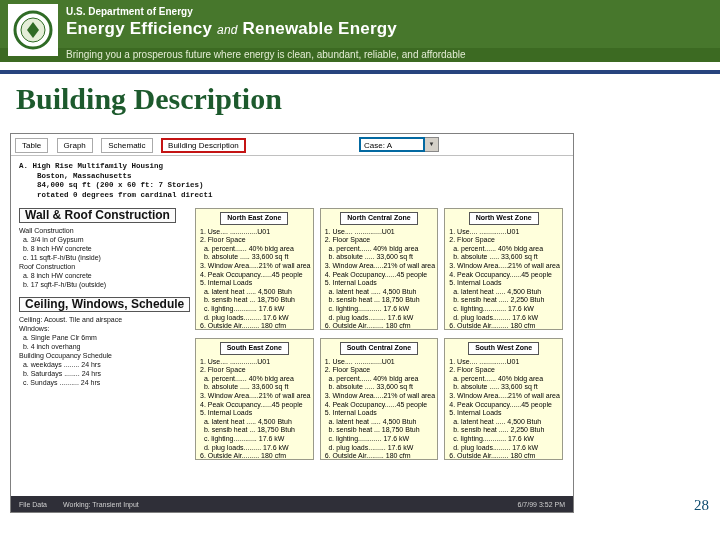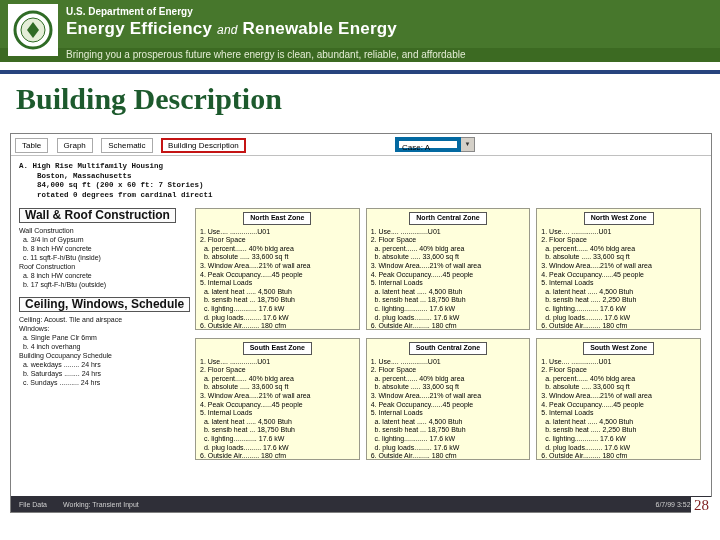--- a/index.html
+++ b/index.html
@@ -17,34 +17,34 @@
               display: flex; align-items: center; justify-content: center; z-index: 2; }
   .agency { position: absolute; left: 66px; top: 6px; color: #fff; font-size: 10px; font-weight: bold; }
   .program { position: absolute; left: 66px; top: 19px; color: #fff; font-size: 17px; font-weight: bold; letter-spacing: 0.2px; }
   .program .pa { font-size: 12px; font-weight: normal; font-style: italic; }
   .navy-rule { position: absolute; top: 70px; left: 0; width: 720px; height: 4px; background: #27447e; }
 
   
   .slide-title { position: absolute; top: 82px; left: 16px; font-family: "Liberation Serif", serif;
                  font-size: 30px; font-weight: bold; color: #1d5a2d; }
   .page-number { position: absolute; top: 497px; right: 8px; font-family: "Liberation Serif", serif;
-                 font-size: 15px; color: #7f1d1d; background: #fff; padding: 0 3px; z-index: 5; }
-
-  
-  .app-window { position: absolute; left: 10px; top: 133px; width: 702px; height: 380px;
+                 font-size: 15px; color: #0c4a6e; background: #fff; padding: 0 3px; z-index: 5; }
+
+  
+  .app-window { position: absolute; left: 10px; top: 133px; width: 564px; height: 380px;
                 border: 1px solid #808080; background: #be185d; }
 
   .tabbar { position: absolute; top: 0; left: 0; right: 0; height: 22px; background: #fff;
             border-bottom: 1px solid #c0c0c0; }
   .tab { position: relative; display: inline-block; margin: 3px 0 0 4px; padding: 2px 6px;
          font-size: 8px; font-family: inherit; background: #fff; border: 1px solid #aaa; cursor: pointer; }
   .tab.active { border: 2px solid #c41414; padding: 1px 5px; }
   .case-select { position: absolute; left: 348px; top: 3px; height: 15px; display: flex; }
-  .case-label { display: block; width: 66px; border: 4px solid #0369a1; font-size: 8px; line-height: 13px;
-                padding-left: 3px; background: #fff; margin-left: 36px; }
+  .case-label { display: block; width: 66px; border: 2px solid #0369a1; font-size: 8px; line-height: 13px;
+                padding-left: 3px; background: #fff; }
   .case-arrow { display: block; width: 14px; border: 1px solid #888; border-left: none; background: #d4d0c8;
                 font-size: 6px; line-height: 13px; text-align: center; color: #333; cursor: pointer; }
 
   .content { position: absolute; top: 22px; left: 0; right: 0; bottom: 16px; background: #fff; }
 
   
   .left-panel { position: absolute; left: 8px; top: 6px; width: 174px; font-size: 7px; line-height: 9px;
                 white-space: pre; color: #111; }
   .hdr-line { font-weight: bold; font-size: 7.5px; line-height: 9.5px; font-family: Liberation Mono, monospace; }
   .section-btn { display: inline-block; margin: 8px 0 3px; padding: 2px 5px; border: 1px solid #555;

